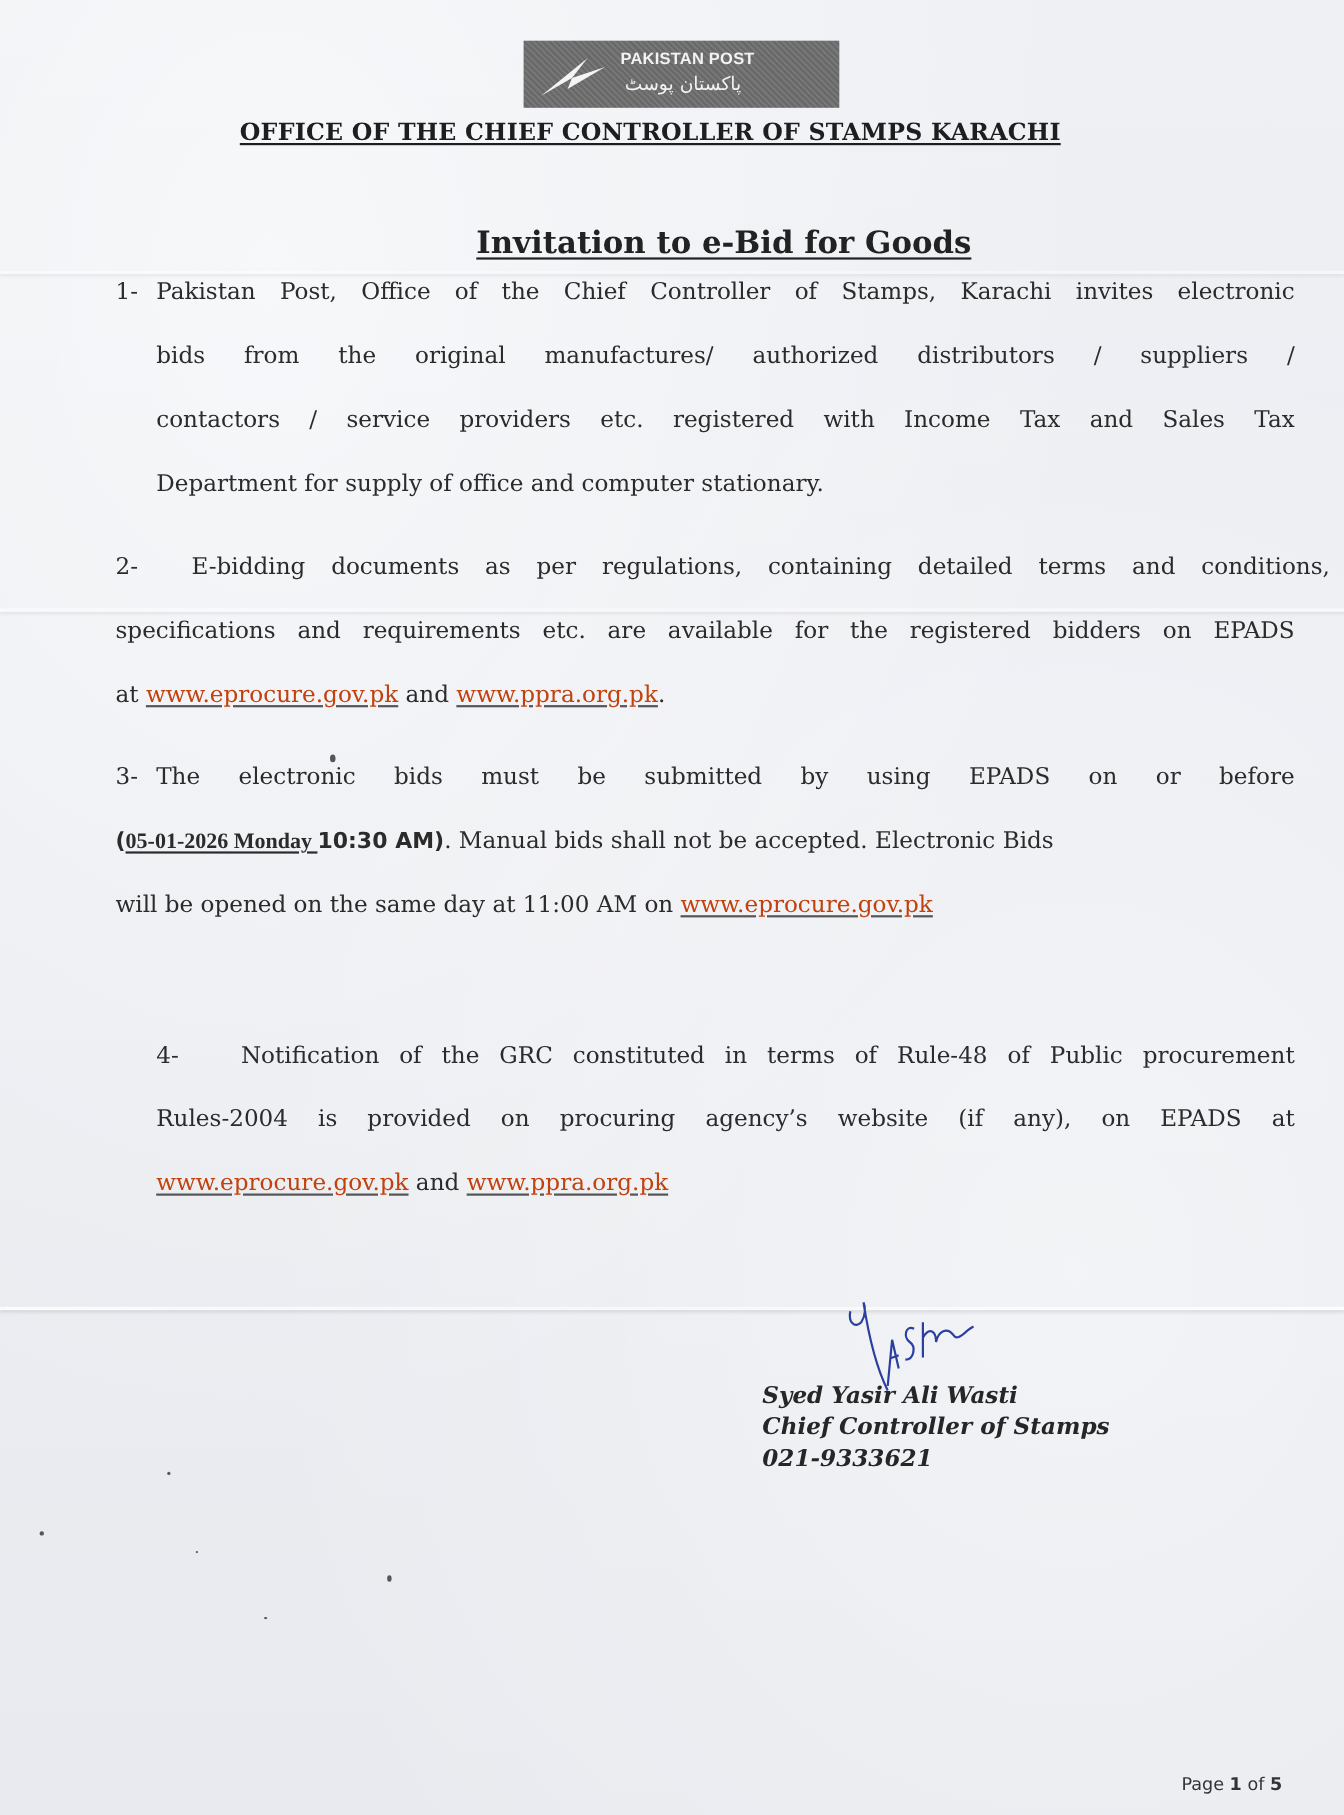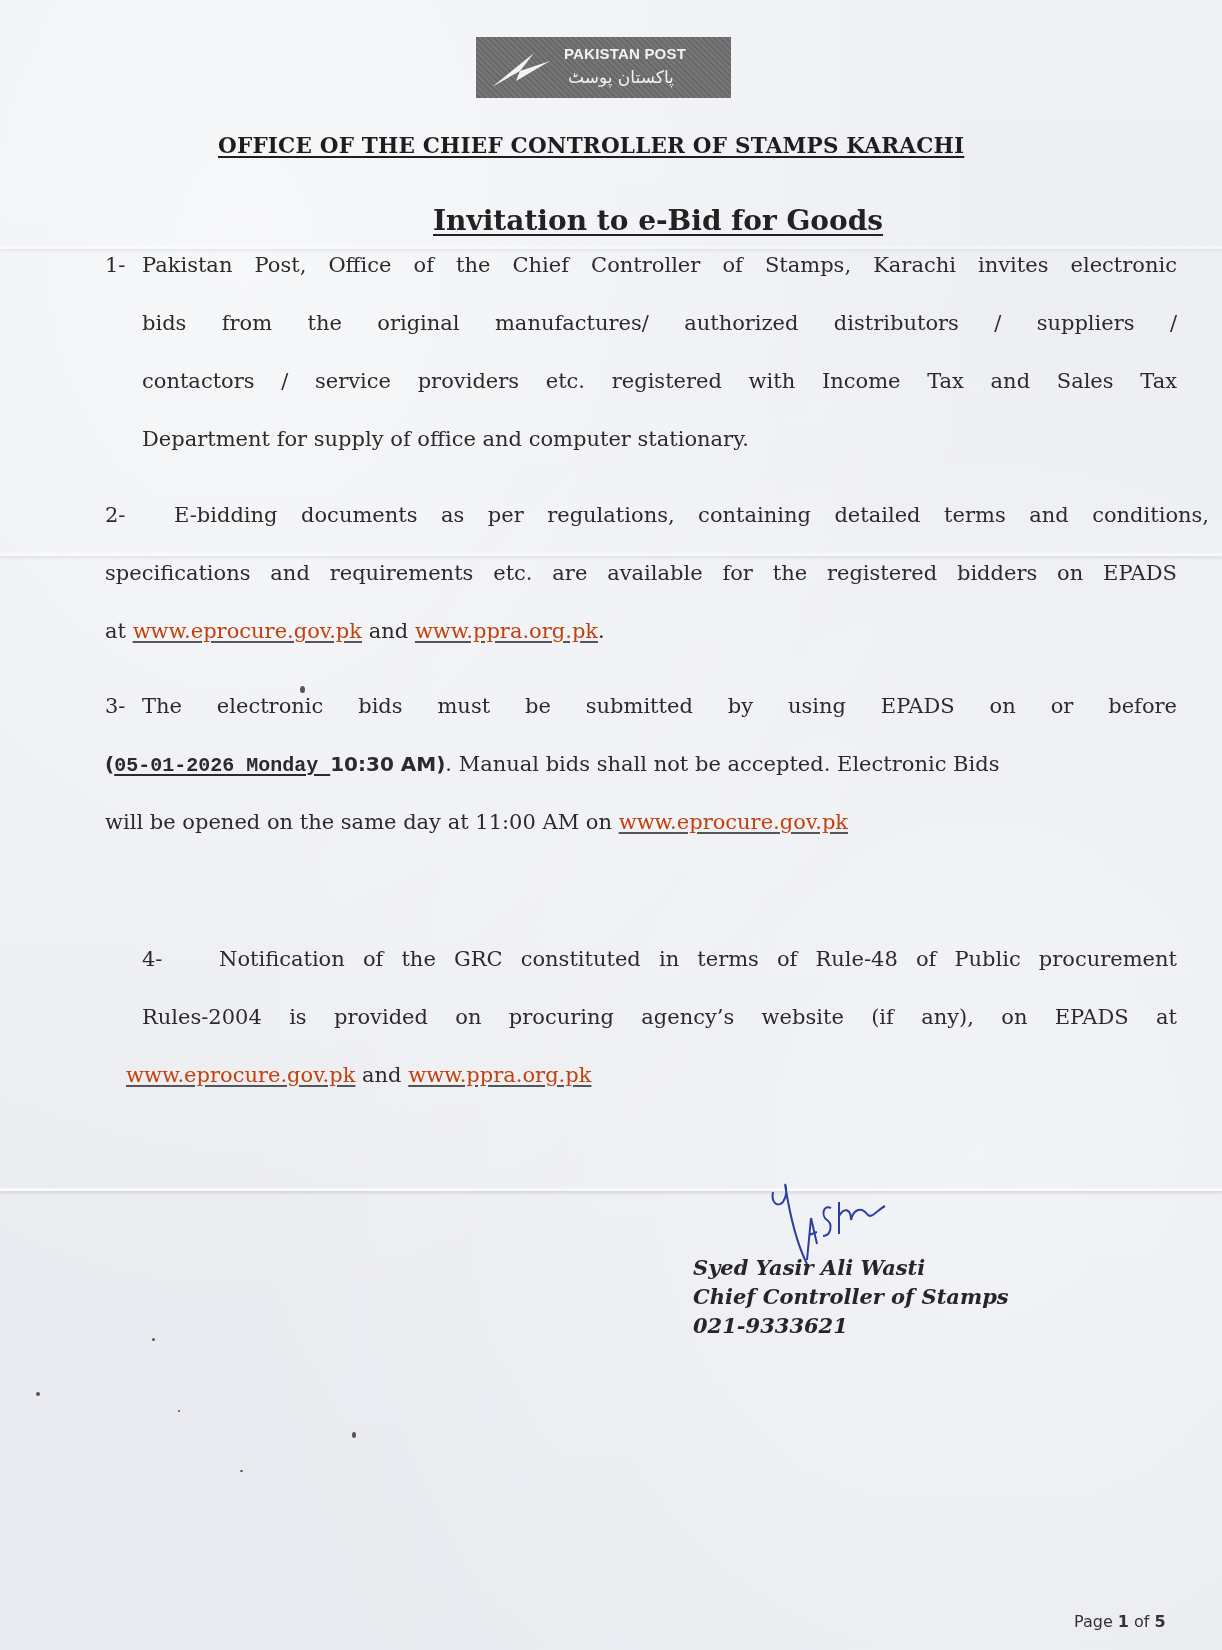--- a/index.html
+++ b/index.html
@@ -13,49 +13,49 @@
     color: #2a2a2a;
     font-family: "DejaVu Serif", serif;
   }
   .abs { position: absolute; white-space: nowrap; }
   .crease {
     position: absolute; left: 0; width: 1222px; height: 3px;
     background: linear-gradient(90deg, rgba(255,255,255,0.9), rgba(255,255,255,0.6), rgba(255,255,255,0.95));
     box-shadow: 0 2px 3px rgba(150,150,160,0.35);
   }
   .logo {
-    position: absolute; left: 476px; top: 37px; width: 255px; height: 61px;
+    position: absolute; left: 476px; top: 37px; width: 287px; height: 61px;
     background: #6e6e6e;
     background-image: repeating-linear-gradient(45deg, rgba(255,255,255,0.06) 0 2px, rgba(0,0,0,0.05) 2px 4px);
   }
   .logo-text {
     position: absolute; left: 88px; top: 8px; color: #f2f2f2;
     font-family: "Liberation Sans", sans-serif; font-weight: bold; font-size: 15px; letter-spacing: 0.2px;
   }
   .logo-urdu {
     position: absolute; left: 92px; top: 30px; color: #f2f2f2;
     font-family: "DejaVu Sans", sans-serif; font-size: 17px;
   }
   .logo svg { position: absolute; left: 14px; top: 10px; }
   .title {
     left: 218px; top: 108px; font-family: "DejaVu Serif", serif; font-weight: bold; font-size: 21.5px;
-    text-decoration: underline; text-underline-offset: 3px; color: #1e1e1e; letter-spacing: 0.2px; margin-top: 25px;
+    text-decoration: underline; text-underline-offset: 3px; color: #1e1e1e; letter-spacing: 0.2px;
   }
   .subtitle {
     left: 433px; top: 204px; font-family: "DejaVu Serif", serif; font-weight: bold; font-size: 28px;
     text-decoration: underline; text-underline-offset: 4px; color: #222;
   }
   .line {
     position: absolute; font-family: "DejaVu Serif", serif; font-size: 21px; color: #2b2b2b;
     white-space: nowrap;
   }
   .just { text-align-last: justify; text-align: justify; white-space: normal; }
   .num { position: absolute; font-family: "DejaVu Serif", serif; font-size: 21px; color: #2b2b2b; }
   .link { text-decoration: underline; text-underline-offset: 3px; color: #c2410c; text-decoration-color: #555; }
-  .bold-u { font-weight: bold; font-family: Liberation Mono, monospace; font-size: 20px; text-decoration: underline; text-underline-offset: 3px; }
+  .bold-u { font-weight: bold; font-family: Liberation Serif, serif; font-size: 20px; text-decoration: underline; text-underline-offset: 3px; }
   .bold { font-weight: bold; font-family: "DejaVu Sans", sans-serif; font-size: 20px; }
   .sig-line {
     position: absolute; font-family: "DejaVu Serif", serif; font-weight: bold; font-style: italic;
     font-size: 21px; color: #262626; text-align: left; width: 400px; left: 693px;
   }
   .footer {
     position: absolute; left: 1074px; top: 1612px; font-family: "DejaVu Sans", sans-serif;
     font-size: 16px; color: #333;
   }
   .footer b { font-weight: bold; }
@@ -105,21 +105,21 @@
   </div>
   <div class="line" style="left:105px; top:810px;">
     <span>will be opened on the same day at 11:00 AM on </span><span class="link">www.eprocure.gov.pk</span>
   </div>
 </div>
 
 <div>
   <div class="num" style="left:142px; top:947px;">4-</div>
   <div class="line just" style="left:219px; top:947px; width:958px;">Notification of the GRC constituted in terms of Rule-48 of Public procurement</div>
   <div class="line just" style="left:142px; top:1005px; width:1035px;">Rules-2004 is provided on procuring agency’s website (if any), on EPADS at</div>
-  <div class="line" style="left:126px; top:1063px;">
+  <div class="line" style="left:142px; top:1063px;">
     <span class="link">www.eprocure.gov.pk</span><span> and </span><span class="link">www.ppra.org.pk</span>
   </div>
 </div>
 
 <svg class="abs" style="left:765px; top:1180px;" width="140" height="90" viewBox="0 0 140 90">
   <path d="M8,12 C6,22 12,28 18,22 C22,16 22,8 20,4 M20,4 C24,30 30,60 42,84" fill="none" stroke="#2b3fa0" stroke-width="2"></path>
   <path d="M42,80 L46,38 L52,64 M44,55 L52,52" fill="none" stroke="#2b3fa0" stroke-width="2"></path>
   <path d="M66,28 C58,24 56,36 62,40 C68,44 66,56 58,56" fill="none" stroke="#2b3fa0" stroke-width="2"></path>
   <path d="M74,22 L74,54 M74,36 C80,26 86,30 86,40 C88,30 96,26 102,34 C106,40 112,30 120,26" fill="none" stroke="#2b3fa0" stroke-width="2"></path>
 </svg>

